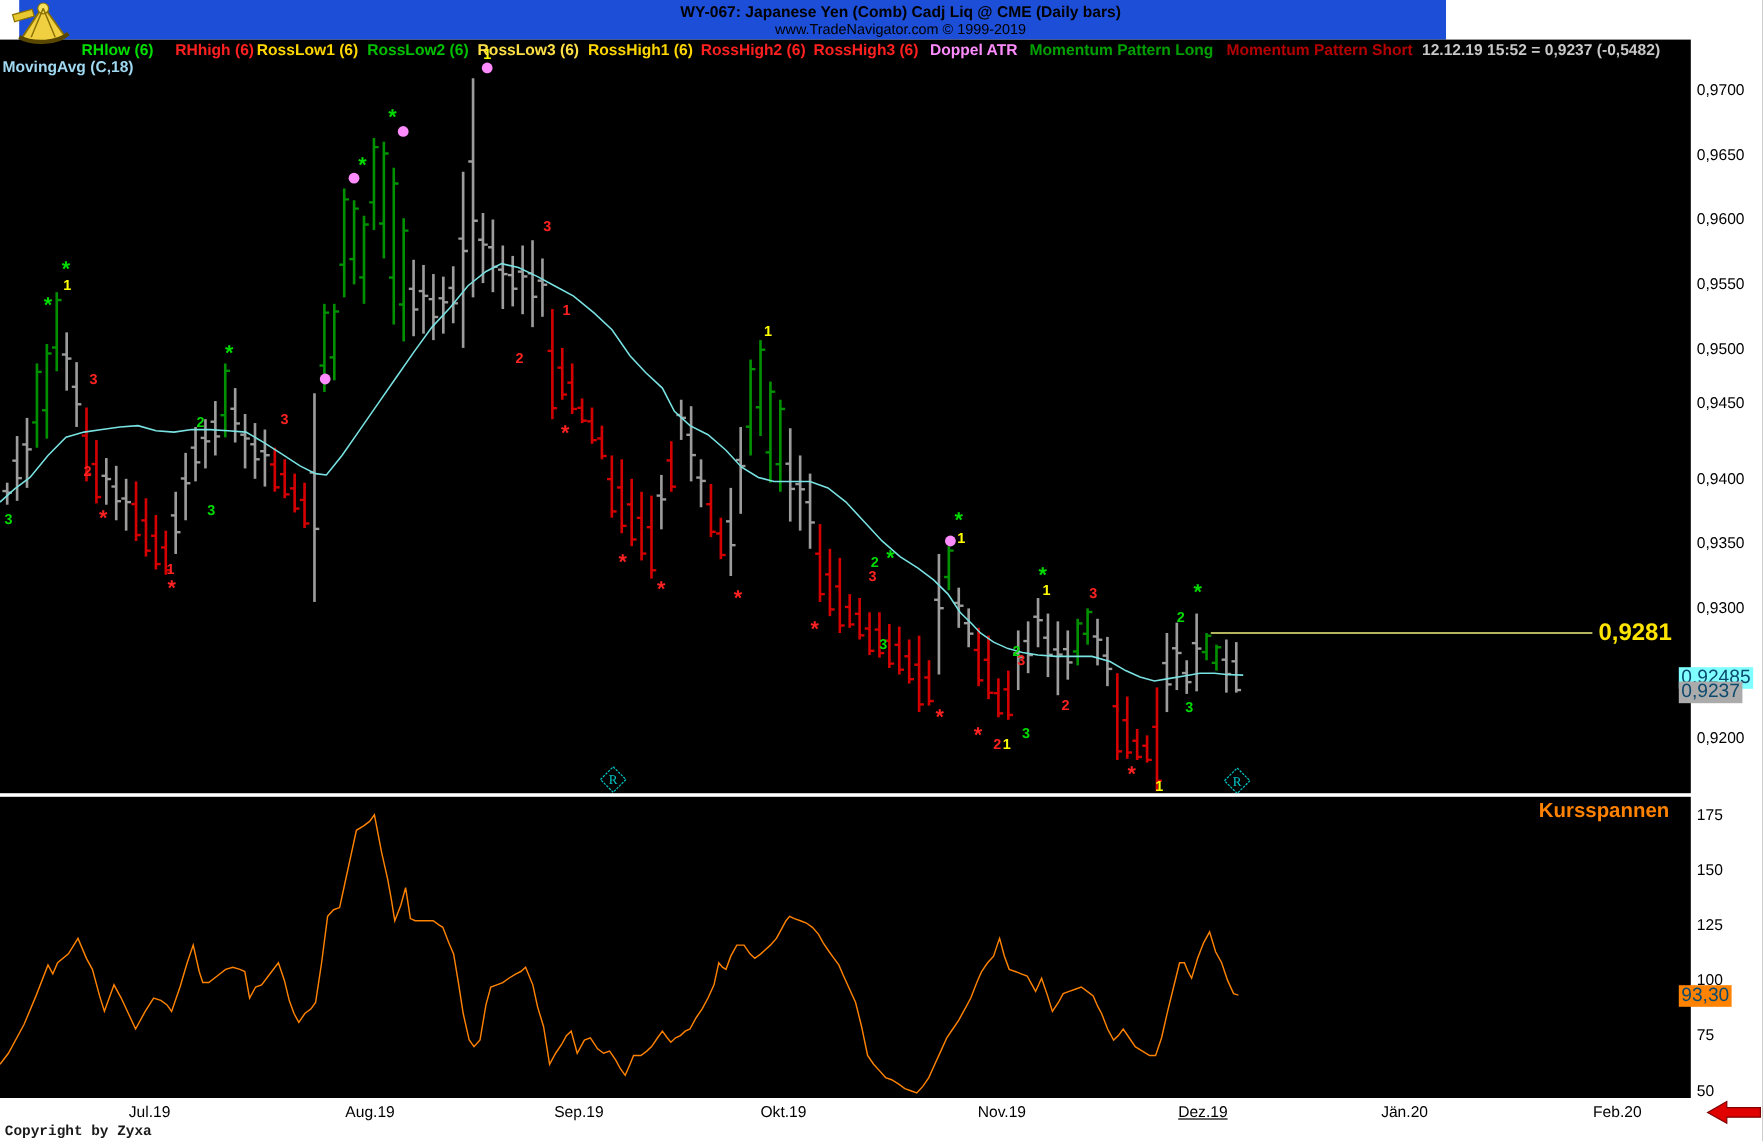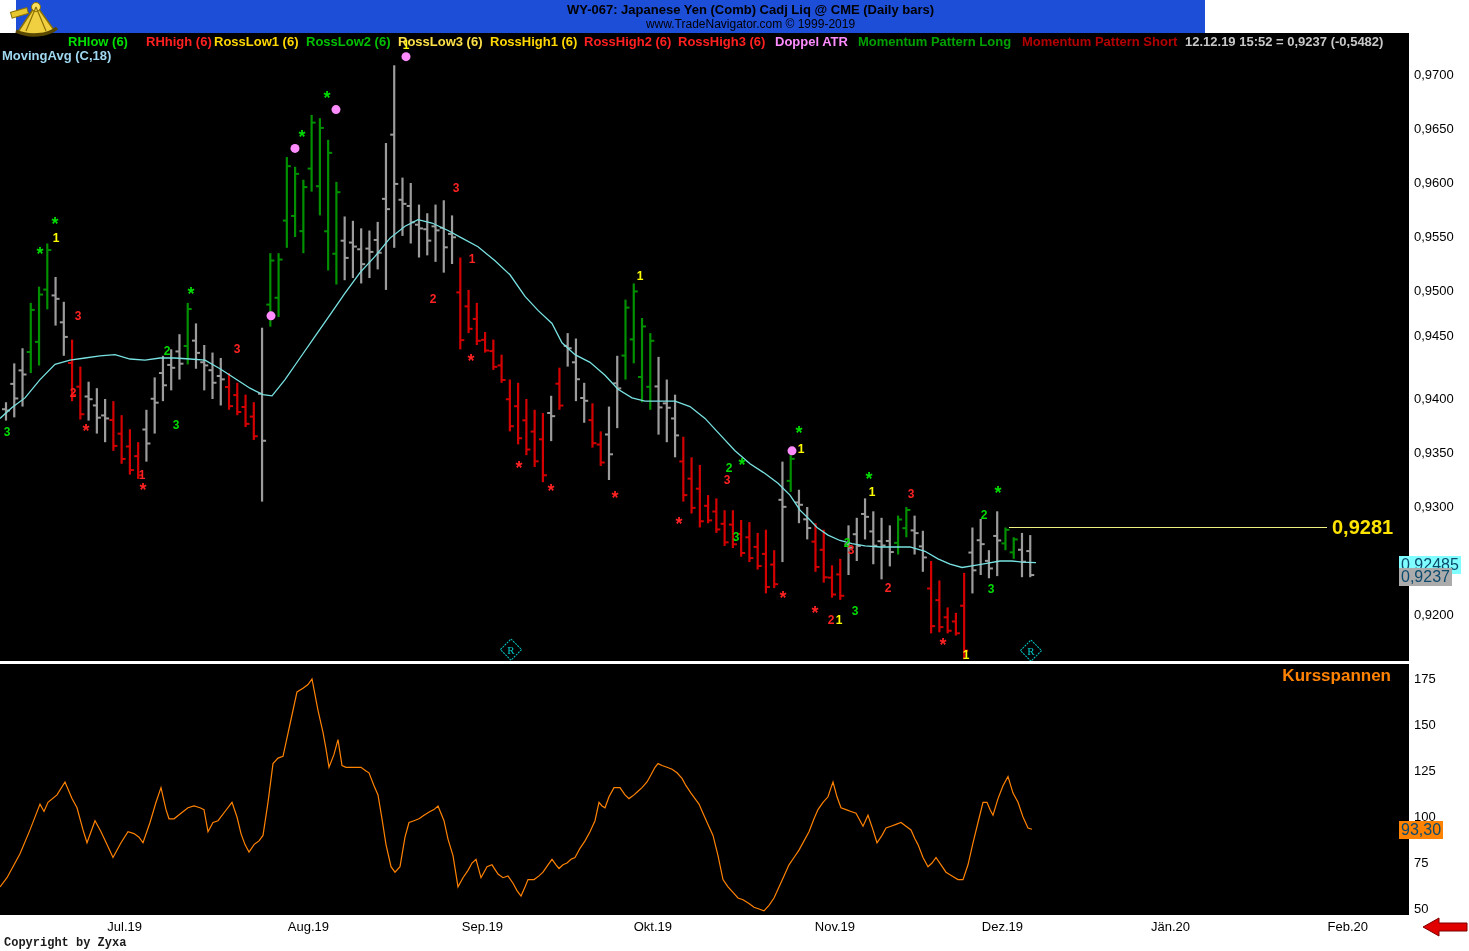--- a/index.html
+++ b/index.html
@@ -782,21 +782,21 @@
     <div class="axis-label" style="top: 901px;">50</div>
     <div class="tag" style="top: 821.328px; background: rgb(255, 130, 0); text-align: right;">93,30</div>
   </div>
 
 <div id="bottom-strip">
     <div class="month-label" style="left: 62px;">Jul.19</div>
     <div class="month-label" style="left: 249px;">Aug.19</div>
     <div class="month-label" style="left: 423px;">Sep.19</div>
     <div class="month-label" style="left: 592px;">Okt.19</div>
     <div class="month-label" style="left: 775px;">Nov.19</div>
-    <div class="month-label" style="left: 943px;">Dez.19</div>
+    <div class="month-label" style="left: 943px; text-decoration: underline;">Dez.19</div>
     <div class="month-label" style="left: 1110px;">Jän.20</div>
     <div class="month-label" style="left: 1288px;">Feb.20</div>
   </div>
 
 <div id="copyright">Copyright by Zyxa</div>
 
 <div id="scroll-arrow">
   <svg width="48" height="22" viewBox="0 0 48 22">
     <polygon points="2,11 18,2 18,7 46,7 46,15 18,15 18,20" fill="#E00000" stroke="#7F0000" stroke-width="1"></polygon>
   </svg>

